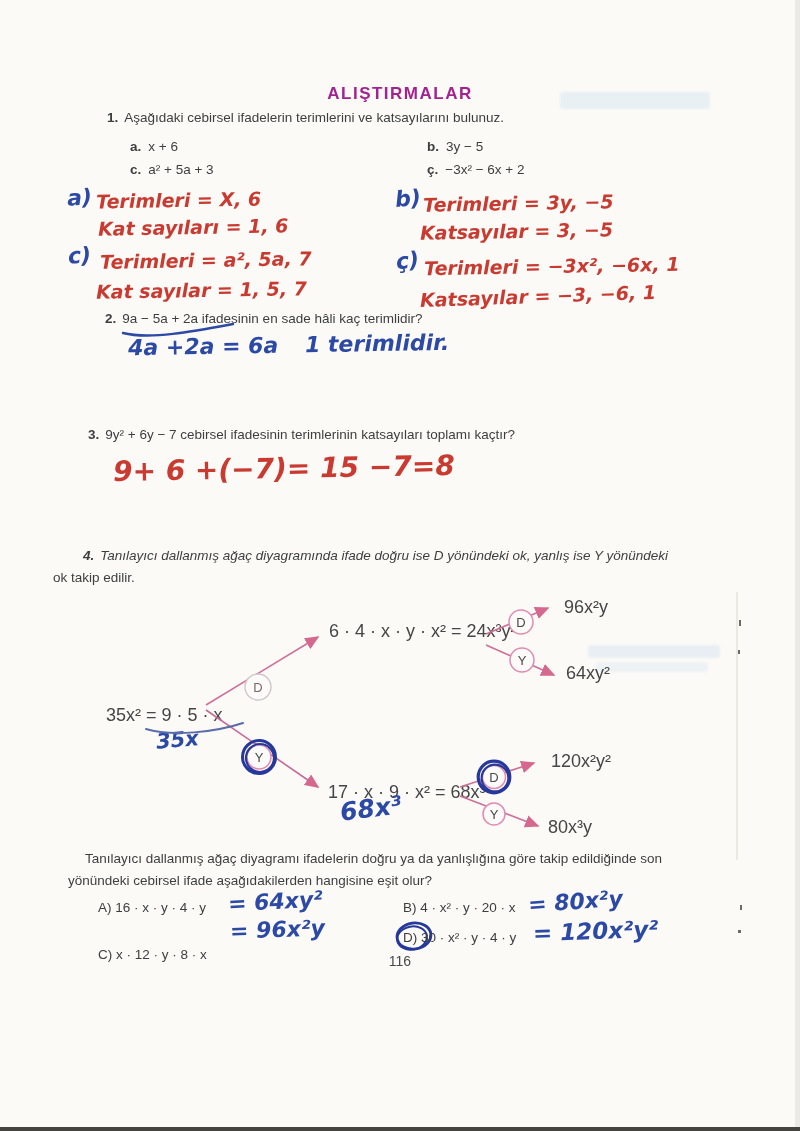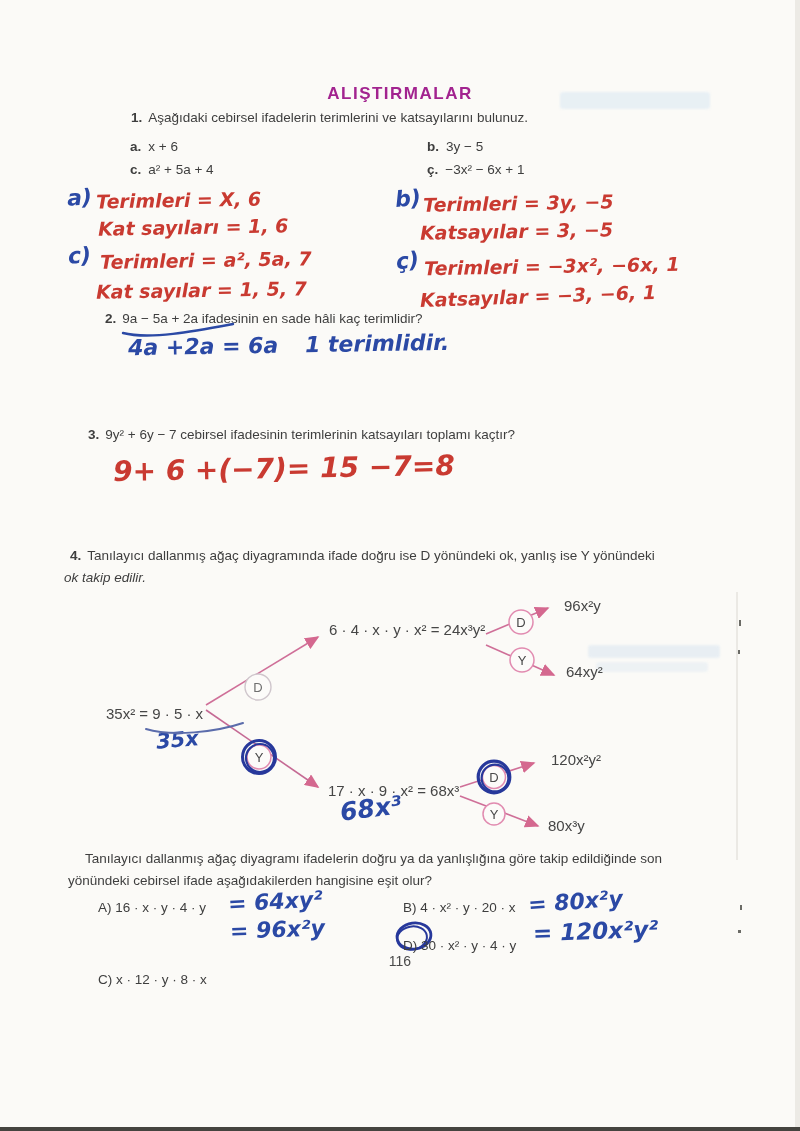--- a/index.html
+++ b/index.html
@@ -13,51 +13,51 @@
   .printed{font-size:13.5px;color:#3e3e3e;}
   .qnum{font-weight:bold;margin-right:6px;}
   .ilabel{font-weight:bold;margin-right:7px;}
   .hw{font-family:"DejaVu Sans", sans-serif;font-style:italic;font-weight:bold;}
   .ink-red{color:#c93a31;}
   .ink-blue{color:#2b49a5;}
   .title{
     font-size:17px;font-weight:bold;letter-spacing:1.5px;color:#a2238f;
     width:800px;text-align:center;
   }
-  .treetxt{font-size:15px;color:#464646;}
+  .treetxt{font-size:18px;color:#464646;}
   .pageno{width:800px;text-align:center;font-size:14px;color:#4a4a4a;}
   svg.overlay{position:absolute;left:0;top:0;pointer-events:none;}
   .bleed{position:absolute;filter:blur(1.2px);border-radius:3px;}
   .edge-bottom{position:absolute;left:0;bottom:0;width:800px;height:4px;background:#45443f;}
   .edge-right{position:absolute;right:0;top:0;width:5px;height:1131px;background:#eceae5;}
   .tick{position:absolute;background:#6b6b66;}
 </style>
 </head>
 <body>
 
 <div class="bleed" style="left:560px;top:92px;width:150px;height:17px;background:#e0ecf4;opacity:.7;"></div>
 <div class="bleed" style="left:588px;top:645px;width:132px;height:13px;background:#dfe9f2;opacity:.65;"></div>
 <div class="bleed" style="left:596px;top:662px;width:112px;height:10px;background:#e3ecf3;opacity:.55;"></div>
 
 <div class="t title" style="top:84px;left:0;">ALIŞTIRMALAR</div>
 
-<div class="t printed" style="left:107px;top:110px;margin-left:24px;">
+<div class="t printed" style="left:107px;top:110px;">
   <span class="qnum">1.</span><span>Aşağıdaki cebirsel ifadelerin terimlerini ve katsayılarını bulunuz.</span>
 </div>
 <div class="t printed" style="left:130px;top:139px;">
   <span class="ilabel">a.</span><span>x + 6</span>
 </div>
 <div class="t printed" style="left:427px;top:139px;">
   <span class="ilabel">b.</span><span>3y − 5</span>
 </div>
 <div class="t printed" style="left:130px;top:162px;">
-  <span class="ilabel">c.</span><span>a² + 5a + 4</span>
+  <span class="ilabel">c.</span><span>a² + 5a + 3</span>
 </div>
 <div class="t printed" style="left:427px;top:162px;">
-  <span class="ilabel">ç.</span><span>−3x² − 6x + 1</span>
+  <span class="ilabel">ç.</span><span>−3x² − 6x + 2</span>
 </div>
 
 <div class="t hw ink-blue" style="left:67px;top:185px;font-size:22px;transform:rotate(-3deg);">a)</div>
 <div class="t hw ink-red" style="left:96px;top:189px;font-size:19px;transform:rotate(-1deg);">Terimleri = X, 6</div>
 <div class="t hw ink-red" style="left:98px;top:216px;font-size:19px;transform:rotate(-1deg);">Kat sayıları = 1, 6</div>
 <div class="t hw ink-blue" style="left:68px;top:243px;font-size:22px;transform:rotate(-4deg);">c)</div>
 <div class="t hw ink-red" style="left:100px;top:249px;font-size:19px;transform:rotate(-1deg);">Terimleri = a², 5a, 7</div>
 <div class="t hw ink-red" style="left:96px;top:279px;font-size:19px;transform:rotate(-1deg);">Kat sayılar = 1, 5, 7</div>
 
 <div class="t hw ink-blue" style="left:395px;top:186px;font-size:22px;transform:rotate(-5deg);">b)</div>
@@ -71,24 +71,24 @@
   <span class="qnum">2.</span><span>9a − 5a + 2a ifadesinin en sade hâli kaç terimlidir?</span>
 </div>
 <div class="t hw ink-blue" style="left:128px;top:334px;font-size:22px;transform:rotate(-1deg);">4a +2a = 6a</div>
 <div class="t hw ink-blue" style="left:305px;top:331px;font-size:22px;transform:rotate(-1deg);">1 terimlidir.</div>
 
 <div class="t printed" style="left:88px;top:427px;text-align:right;">
   <span class="qnum">3.</span><span>9y² + 6y − 7 cebirsel ifadesinin terimlerinin katsayıları toplamı kaçtır?</span>
 </div>
 <div class="t hw ink-red" style="left:113px;top:452px;font-size:28px;transform:rotate(-1deg);">9+ 6 +(−7)= 15 −7=8</div>
 
-<div class="t printed" style="left:70px;top:548px;">
+<div class="t printed" style="left:83px;top:548px;font-style:italic;">
   <span class="qnum">4.</span><span>Tanılayıcı dallanmış ağaç diyagramında ifade doğru ise D yönündeki ok, yanlış ise Y yönündeki</span>
 </div>
-<div class="t printed" style="left:64px;top:570px;font-style:italic;">ok takip edilir.</div>
+<div class="t printed" style="left:53px;top:570px;">ok takip edilir.</div>
 
 <div class="t treetxt" style="left:106px;top:705px;">35x² = 9 · 5 · x</div>
 <div class="t hw ink-blue" style="left:156px;top:728px;font-size:21px;transform:rotate(-5deg);">35x</div>
 <div class="t treetxt" style="left:329px;top:621px;">6 · 4 · x · y · x² = 24x³y²</div>
 <div class="t treetxt" style="left:328px;top:782px;">17 · x · 9 · x² = 68x³</div>
 <div class="t hw ink-blue" style="left:340px;top:794px;font-size:25px;transform:rotate(-7deg);">68x³</div>
 <div class="t treetxt" style="left:564px;top:597px;">96x²y</div>
 <div class="t treetxt" style="left:566px;top:663px;">64xy²</div>
 <div class="t treetxt" style="left:551px;top:751px;">120x²y²</div>
 <div class="t treetxt" style="left:548px;top:817px;">80x³y</div>
@@ -137,31 +137,31 @@
 </svg>
 
 <div class="t printed" style="left:85px;top:851px;">Tanılayıcı dallanmış ağaç diyagramı ifadelerin doğru ya da yanlışlığına göre takip edildiğinde son</div>
 <div class="t printed" style="left:68px;top:873px;">yönündeki cebirsel ifade aşağıdakilerden hangisine eşit olur?</div>
 
 <div class="t printed" style="left:98px;top:900px;">
   <span>A)</span> <span>16 · x · y · 4 · y</span>
 </div>
 <div class="t hw ink-blue" style="left:228px;top:889px;font-size:22px;transform:rotate(-3deg);">= 64xy²</div>
 
-<div class="t printed" style="left:98px;top:972px;text-align:right;">
+<div class="t printed" style="left:98px;top:947px;text-align:right;">
   <span>C)</span> <span>x · 12 · y · 8 · x</span>
 </div>
 <div class="t hw ink-blue" style="left:230px;top:917px;font-size:22px;transform:rotate(-2deg);">= 96x²y</div>
 
 <div class="t printed" style="left:403px;top:900px;">
   <span>B)</span> <span>4 · x² · y · 20 · x</span>
 </div>
 <div class="t hw ink-blue" style="left:528px;top:889px;font-size:22px;transform:rotate(-4deg);">= 80x²y</div>
 
-<div class="t printed" style="left:403px;top:930px;margin-top:8px;">
+<div class="t printed" style="left:403px;top:930px;">
   <span>D)</span> <span>30 · x² · y · 4 · y</span>
 </div>
 <div class="t hw ink-blue" style="left:533px;top:918px;font-size:23px;transform:rotate(-2deg);">= 120x²y²</div>
 
 <div class="t pageno" style="top:953px;left:0;">116</div>
 
 <div class="tick" style="left:739px;top:620px;width:2px;height:6px;"></div>
 <div class="tick" style="left:738px;top:650px;width:2px;height:4px;"></div>
 <div class="tick" style="left:740px;top:905px;width:2px;height:5px;"></div>
 <div class="tick" style="left:738px;top:930px;width:3px;height:3px;"></div>

